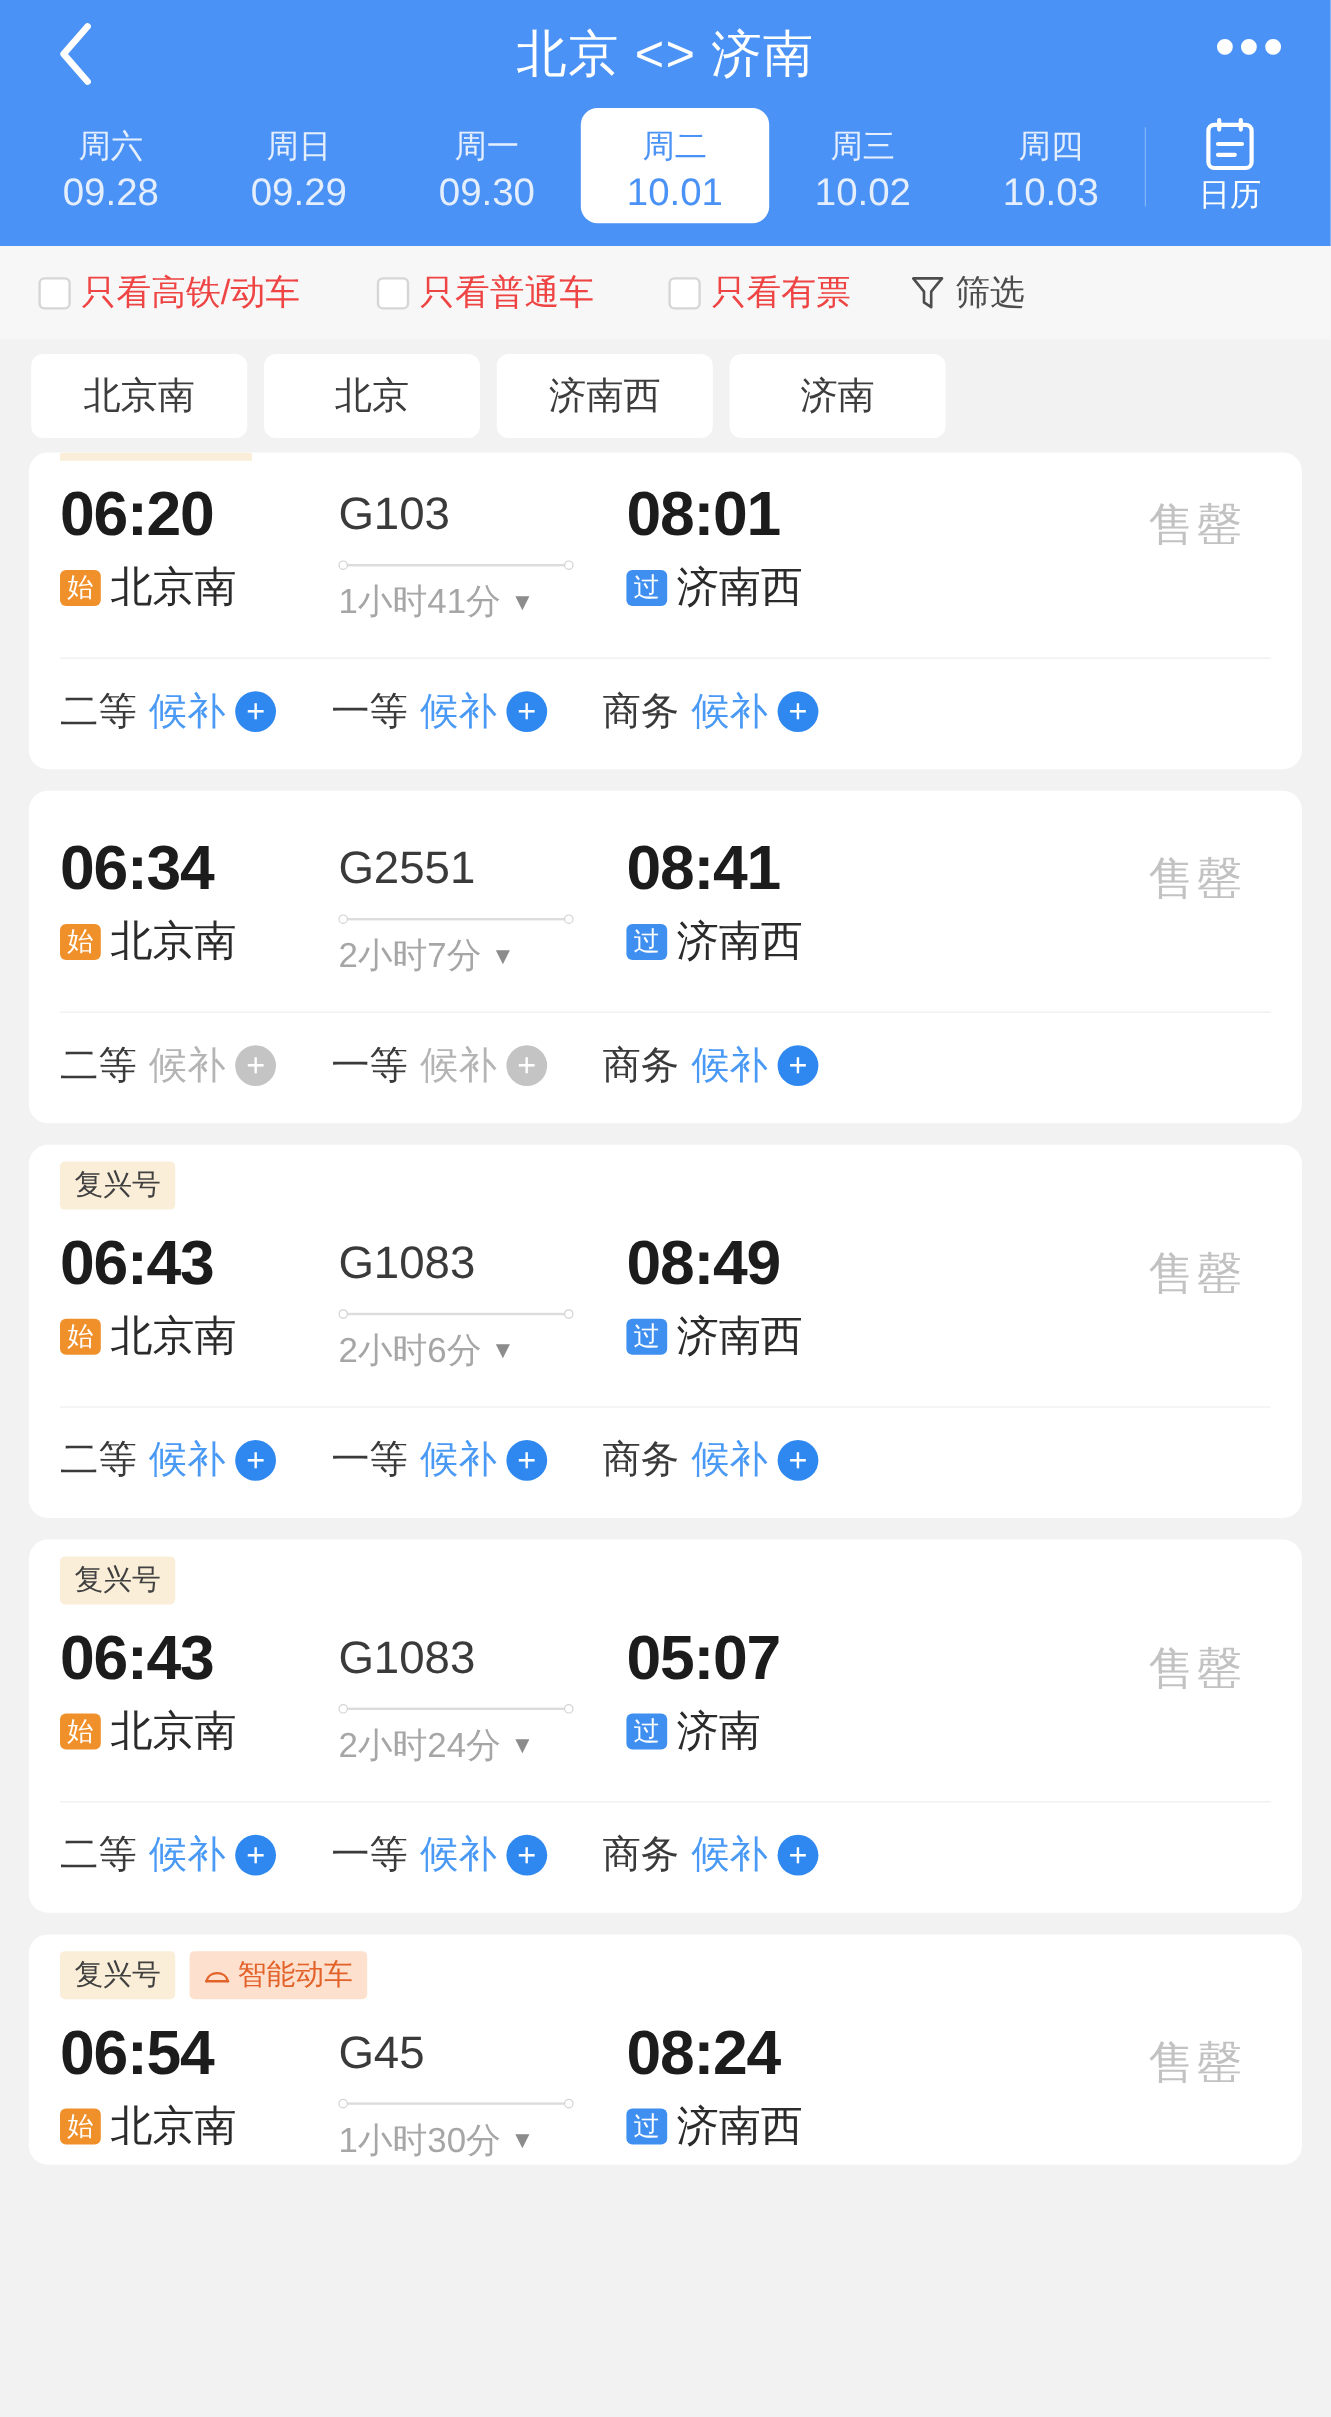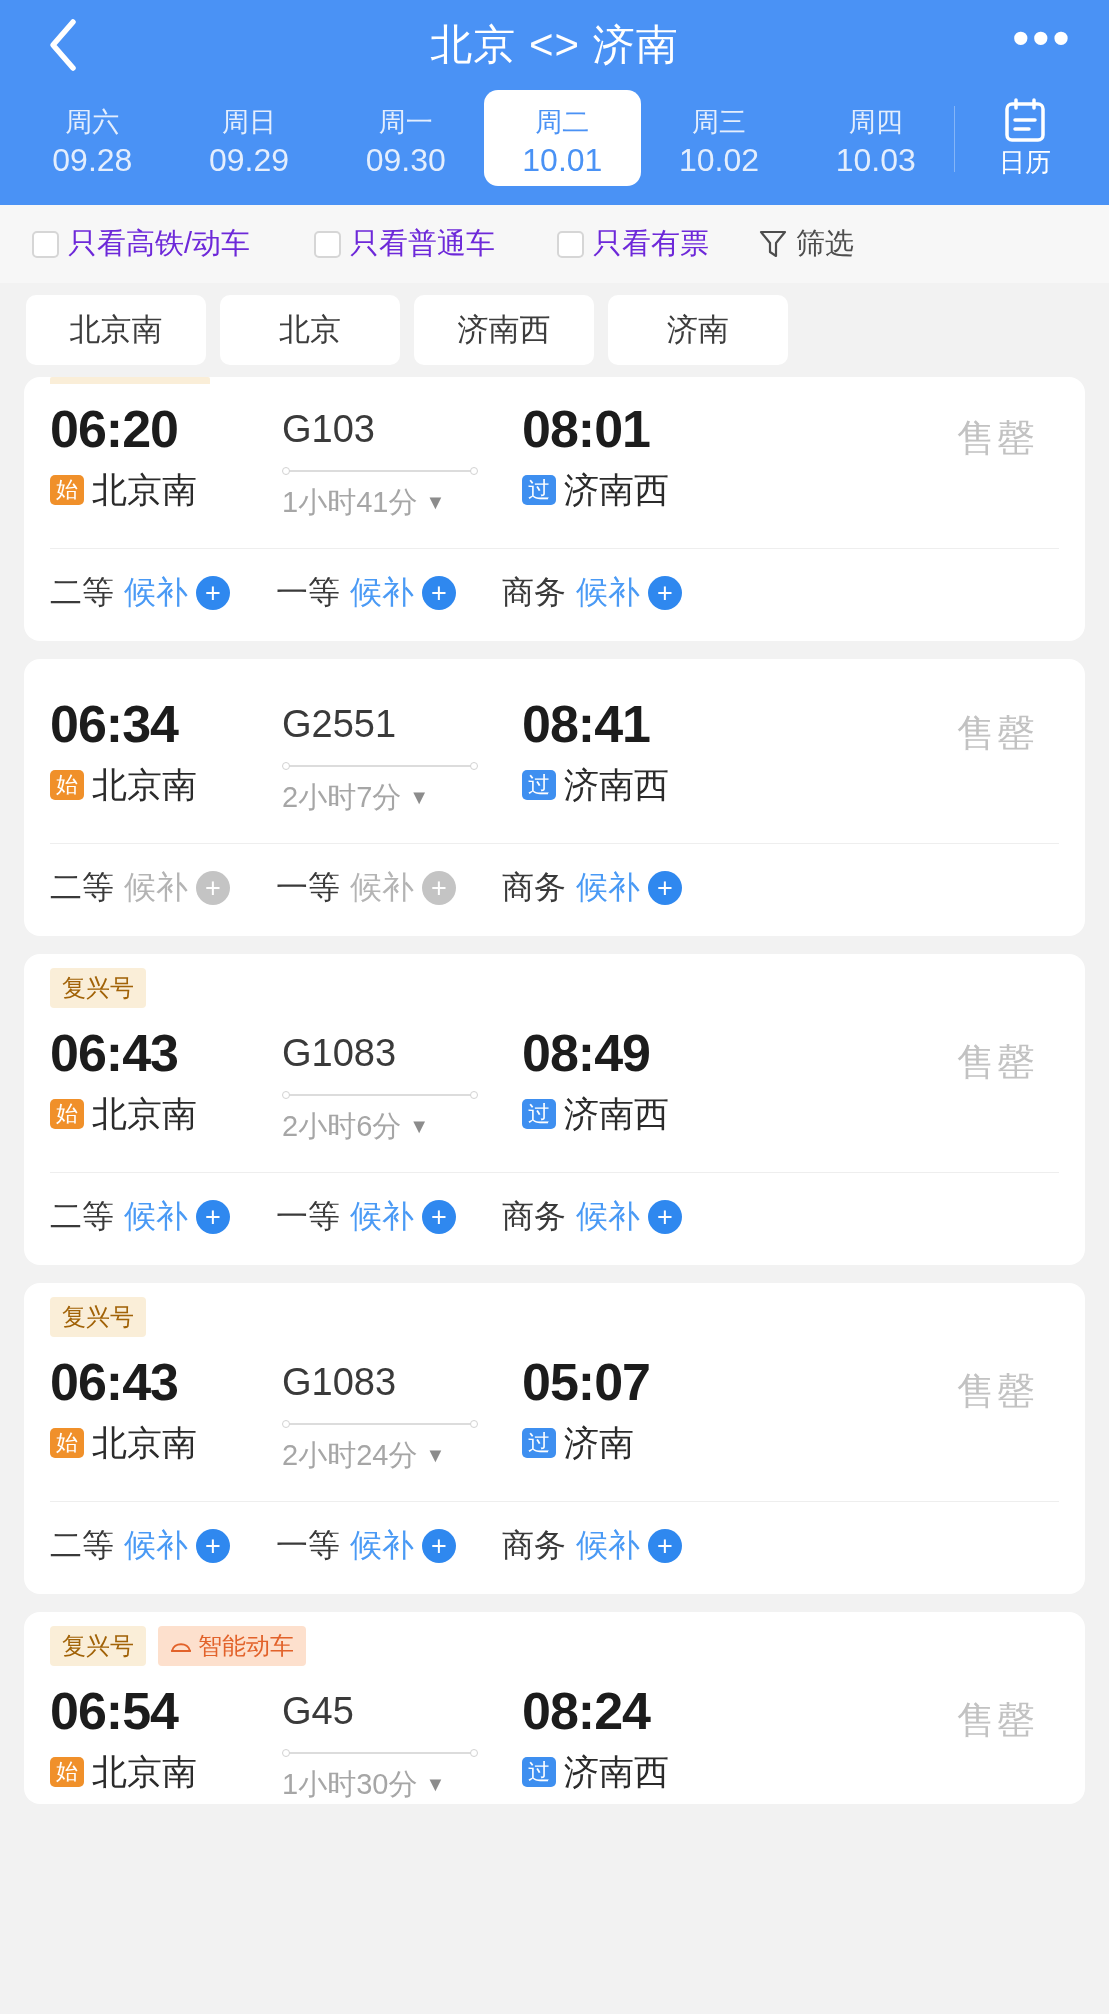--- a/index.html
+++ b/index.html
@@ -45,21 +45,21 @@
     width:140px; display:flex; flex-direction:column; align-items:center;
     justify-content:center; color:#ffffff; height:96px;
   }
   .cal-btn .cal-label { font-size:26px; line-height:32px; margin-top:2px; }
 
   
   .filter-bar {
     height:78px; background:#f7f7f7; display:flex; align-items:center;
     padding:0 24px; gap:0;
   }
-  .filter-item { display:flex; align-items:center; font-size:29px; color:#6d28d9; }
+  .filter-item { display:flex; align-items:center; font-size:29px; color:#ef4444; }
   .f1 { margin-left:8px; }
   .f2 { margin-left:64px; }
   .f3 { margin-left:62px; }
   .f4 { margin-left:50px; color:#4d4d4d; }
   .chk {
     width:27px; height:27px; border:2px solid #d6d6d6; border-radius:5px;
     background:#ffffff; margin-right:9px; flex:none;
   }
   .funnel { margin-right:9px; display:flex; align-items:center; }
 
@@ -79,21 +79,21 @@
   .list { padding:0 24px; display:flex; flex-direction:column; gap:18px; }
   .card {
     background:#ffffff; border-radius:16px; padding:0 0 0 0; overflow:hidden;
     position:relative;
   }
   .tag-row { display:flex; gap:12px; padding:14px 0 0 26px; }
   .tag {
     font-size:24px; line-height:34px; padding:3px 12px; border-radius:4px;
     display:flex; align-items:center; gap:6px;
   }
-  .tag-fxh { background:#faeed8; color:#a16207;font-family:Liberation Serif, serif; }
+  .tag-fxh { background:#faeed8; color:#404040;font-family:Liberation Serif, serif; }
   .tag-znd { background:#fde0cd; color:#e2622a; }
   .tag-sliver { height:7px; width:160px; background:#faeed8; margin:0 0 0 26px; border-radius:2px 2px 0 0; }
 
   .main-row { display:flex; align-items:flex-start; padding:14px 26px 0 26px; position:relative; }
   .col-dep { width:232px; }
   .col-mid { width:240px; display:flex; flex-direction:column; align-items:flex-start; }
   .col-arr { width:268px; }
   .col-price { flex:1; display:flex; justify-content:flex-end; padding-top:16px; padding-right:22px; }
 
   .time { font-size:52px; line-height:62px; font-weight:700; color:#1c1c1c; letter-spacing:-1px; }

